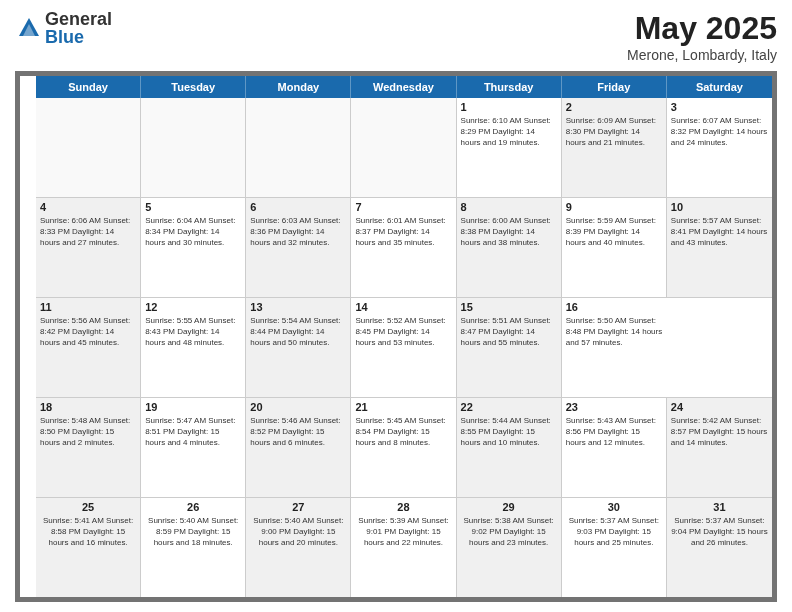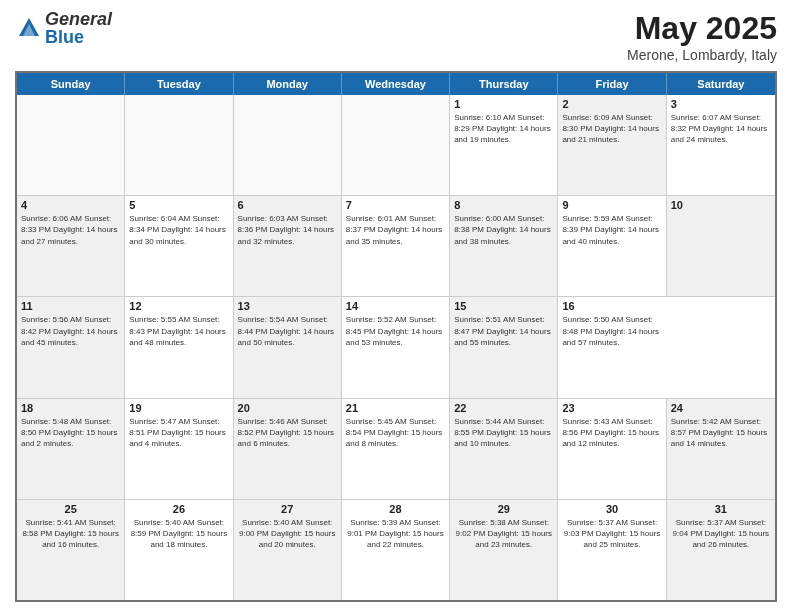--- a/index.html
+++ b/index.html
@@ -29,21 +29,20 @@
     }
     .logo-text {
       display: flex;
       flex-direction: column;
       line-height: 1;
     }
     .logo-general {
       font-size: 18px;
       font-weight: bold;
       color: #333;
-      font-style: italic;
     }
     .logo-blue {
       font-size: 18px;
       font-weight: bold;
       color: #1a6aad;
     }
     .logo-icon {
       width: 28px;
       height: 28px;
       margin-right: 2px;
@@ -57,21 +56,22 @@
       color: #222;
     }
     .subtitle {
       font-size: 14px;
       color: #444;
     }
     .calendar {
       flex: 1;
       display: flex;
       flex-direction: column;
-      border: 2px solid #737373;
+      border: 5px solid #737373;
+      padding-left: 16px;
     }
     .cal-header-row {
       display: grid;
       grid-template-columns: repeat(7, 1fr);
       background: #1a6aad;
     }
     .cal-header-cell {
       color: #fff;
       font-weight: bold;
       font-size: 11px;
@@ -212,20 +212,24 @@
           </div>
           <div class="cal-cell">
             <div class="day-num">9</div>
             <div class="day-info">Sunrise: 5:59 AM
 Sunset: 8:39 PM
 Daylight: 14 hours
 and 40 minutes.</div>
           </div>
           <div class="cal-cell shaded">
             <div class="day-num">10</div>
+            <div class="day-info">Sunrise: 5:57 AM
+Sunset: 8:41 PM
+Daylight: 14 hours
+and 43 minutes.</div>
           </div>
         </div>
         <div class="cal-week">
           <div class="cal-cell shaded">
             <div class="day-num">11</div>
             <div class="day-info">Sunrise: 5:56 AM
 Sunset: 8:42 PM
 Daylight: 14 hours
 and 45 minutes.</div>
           </div>

